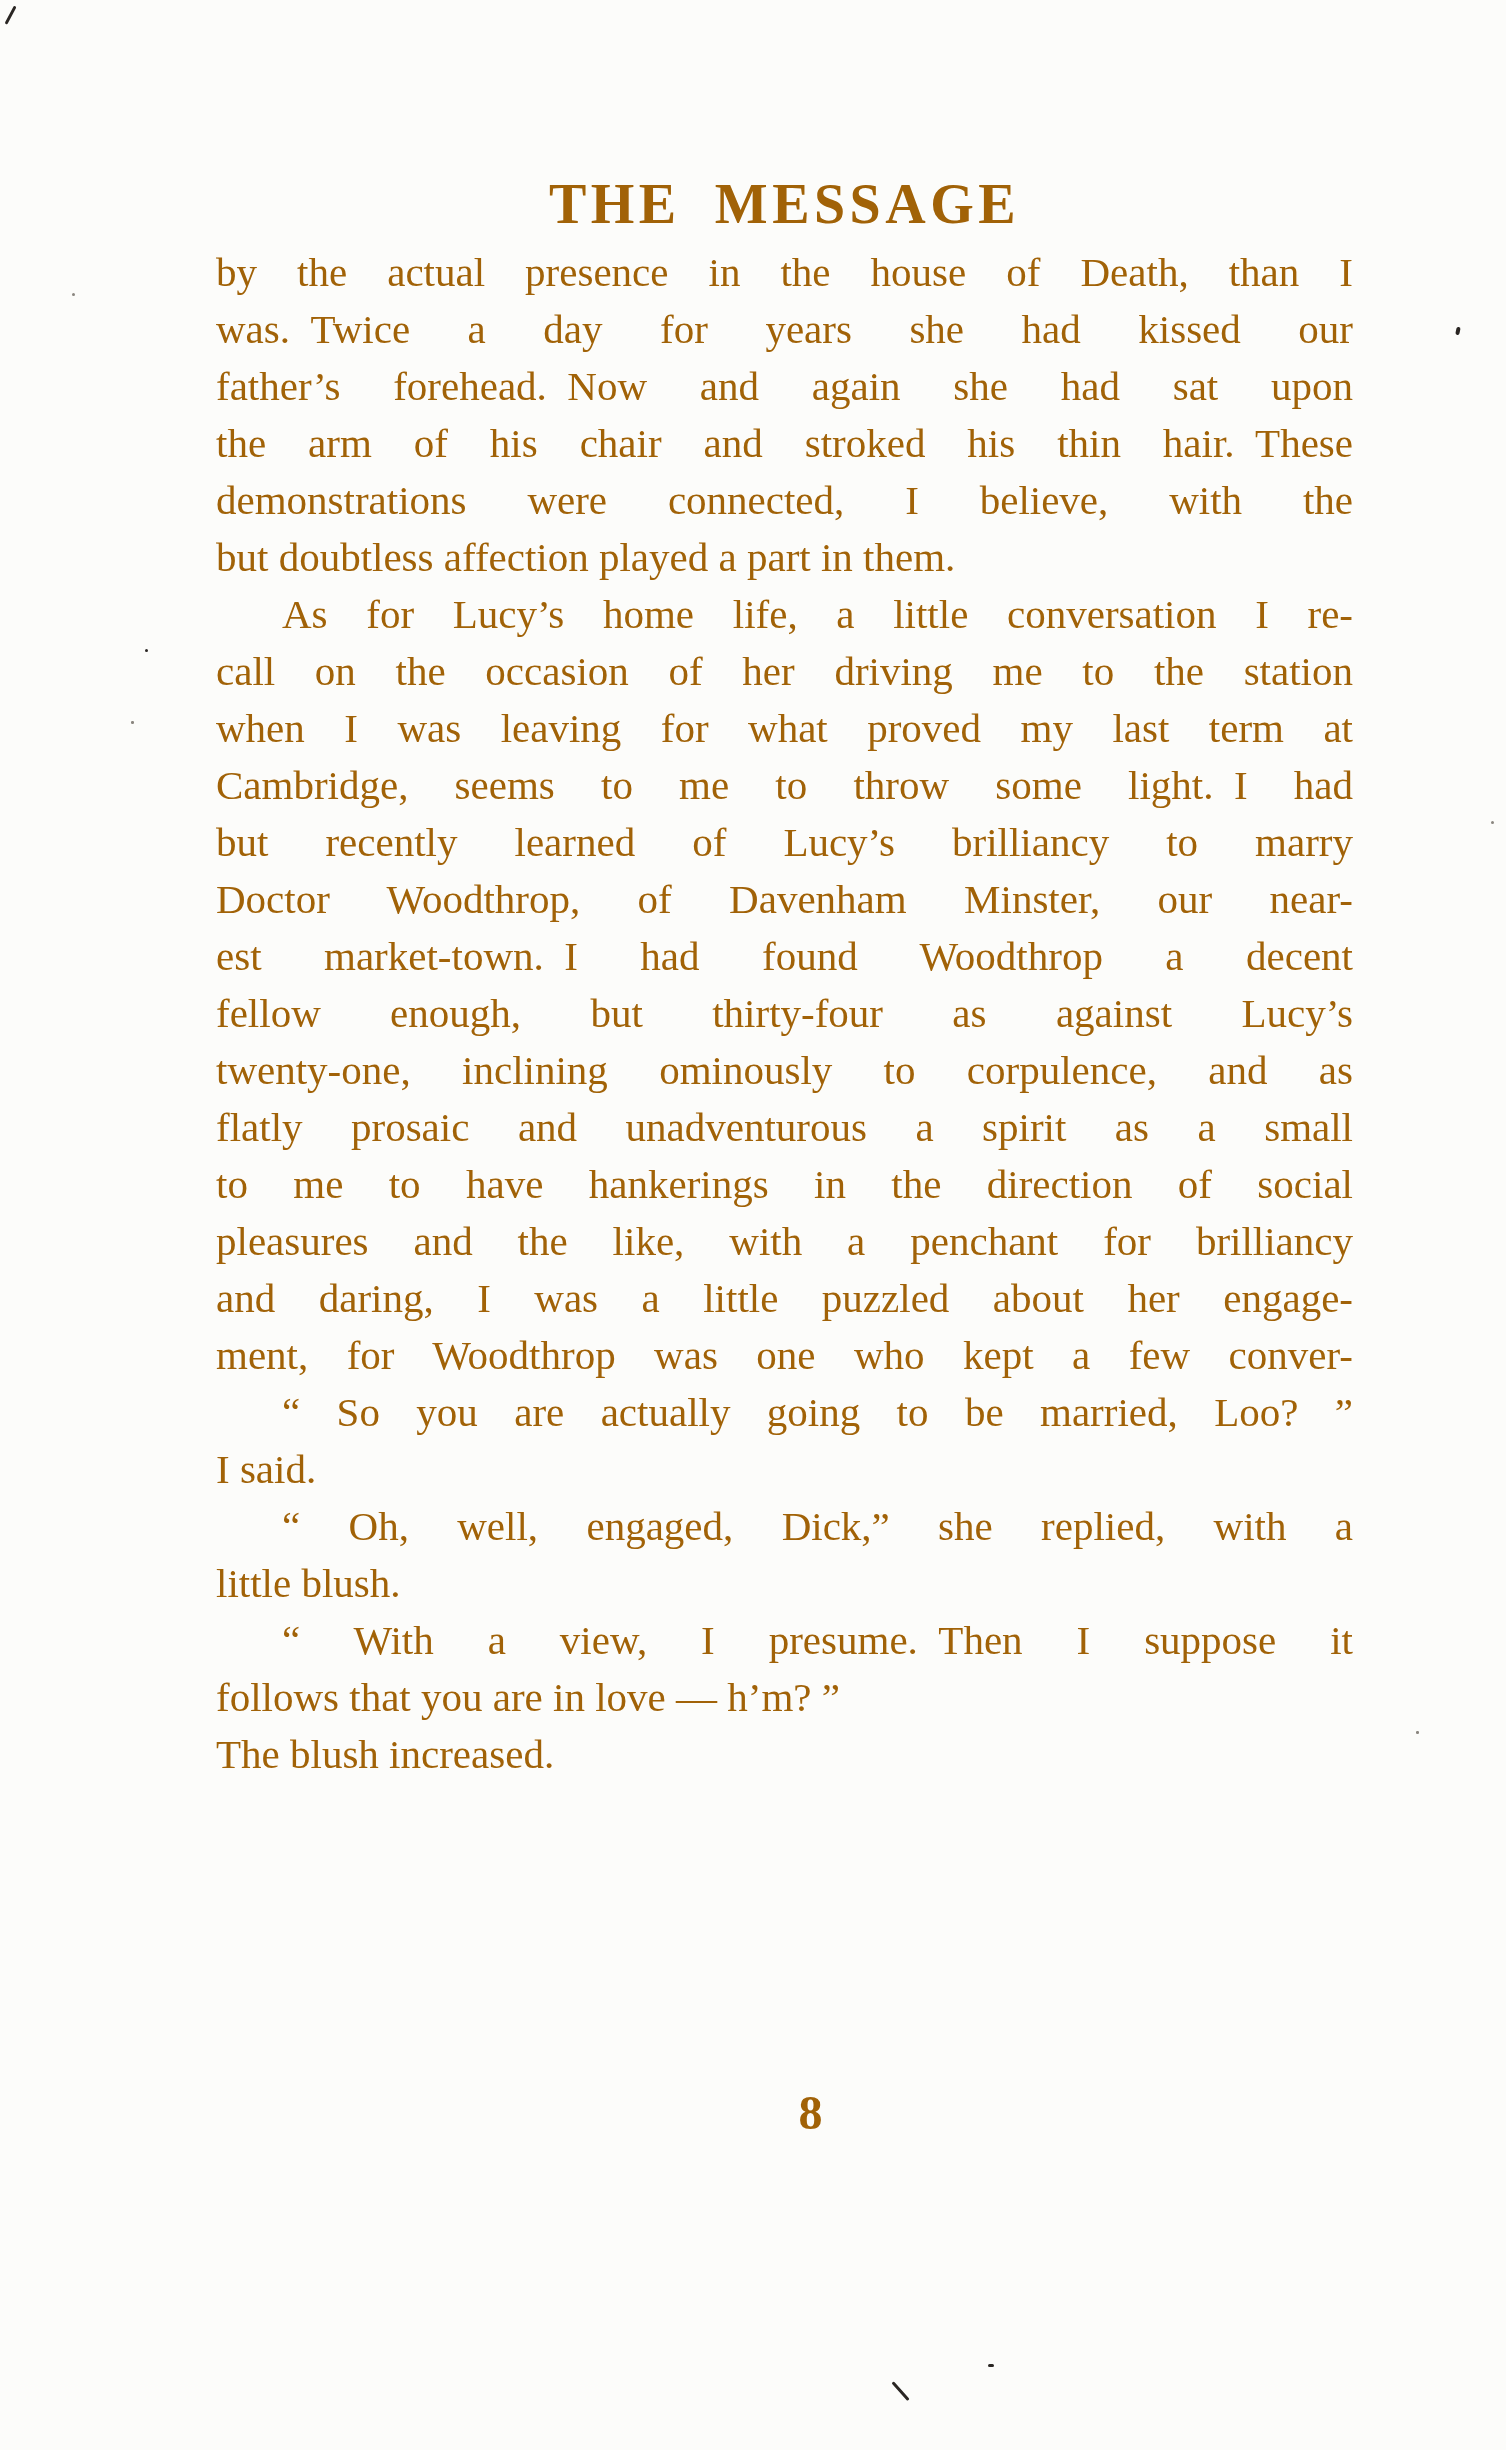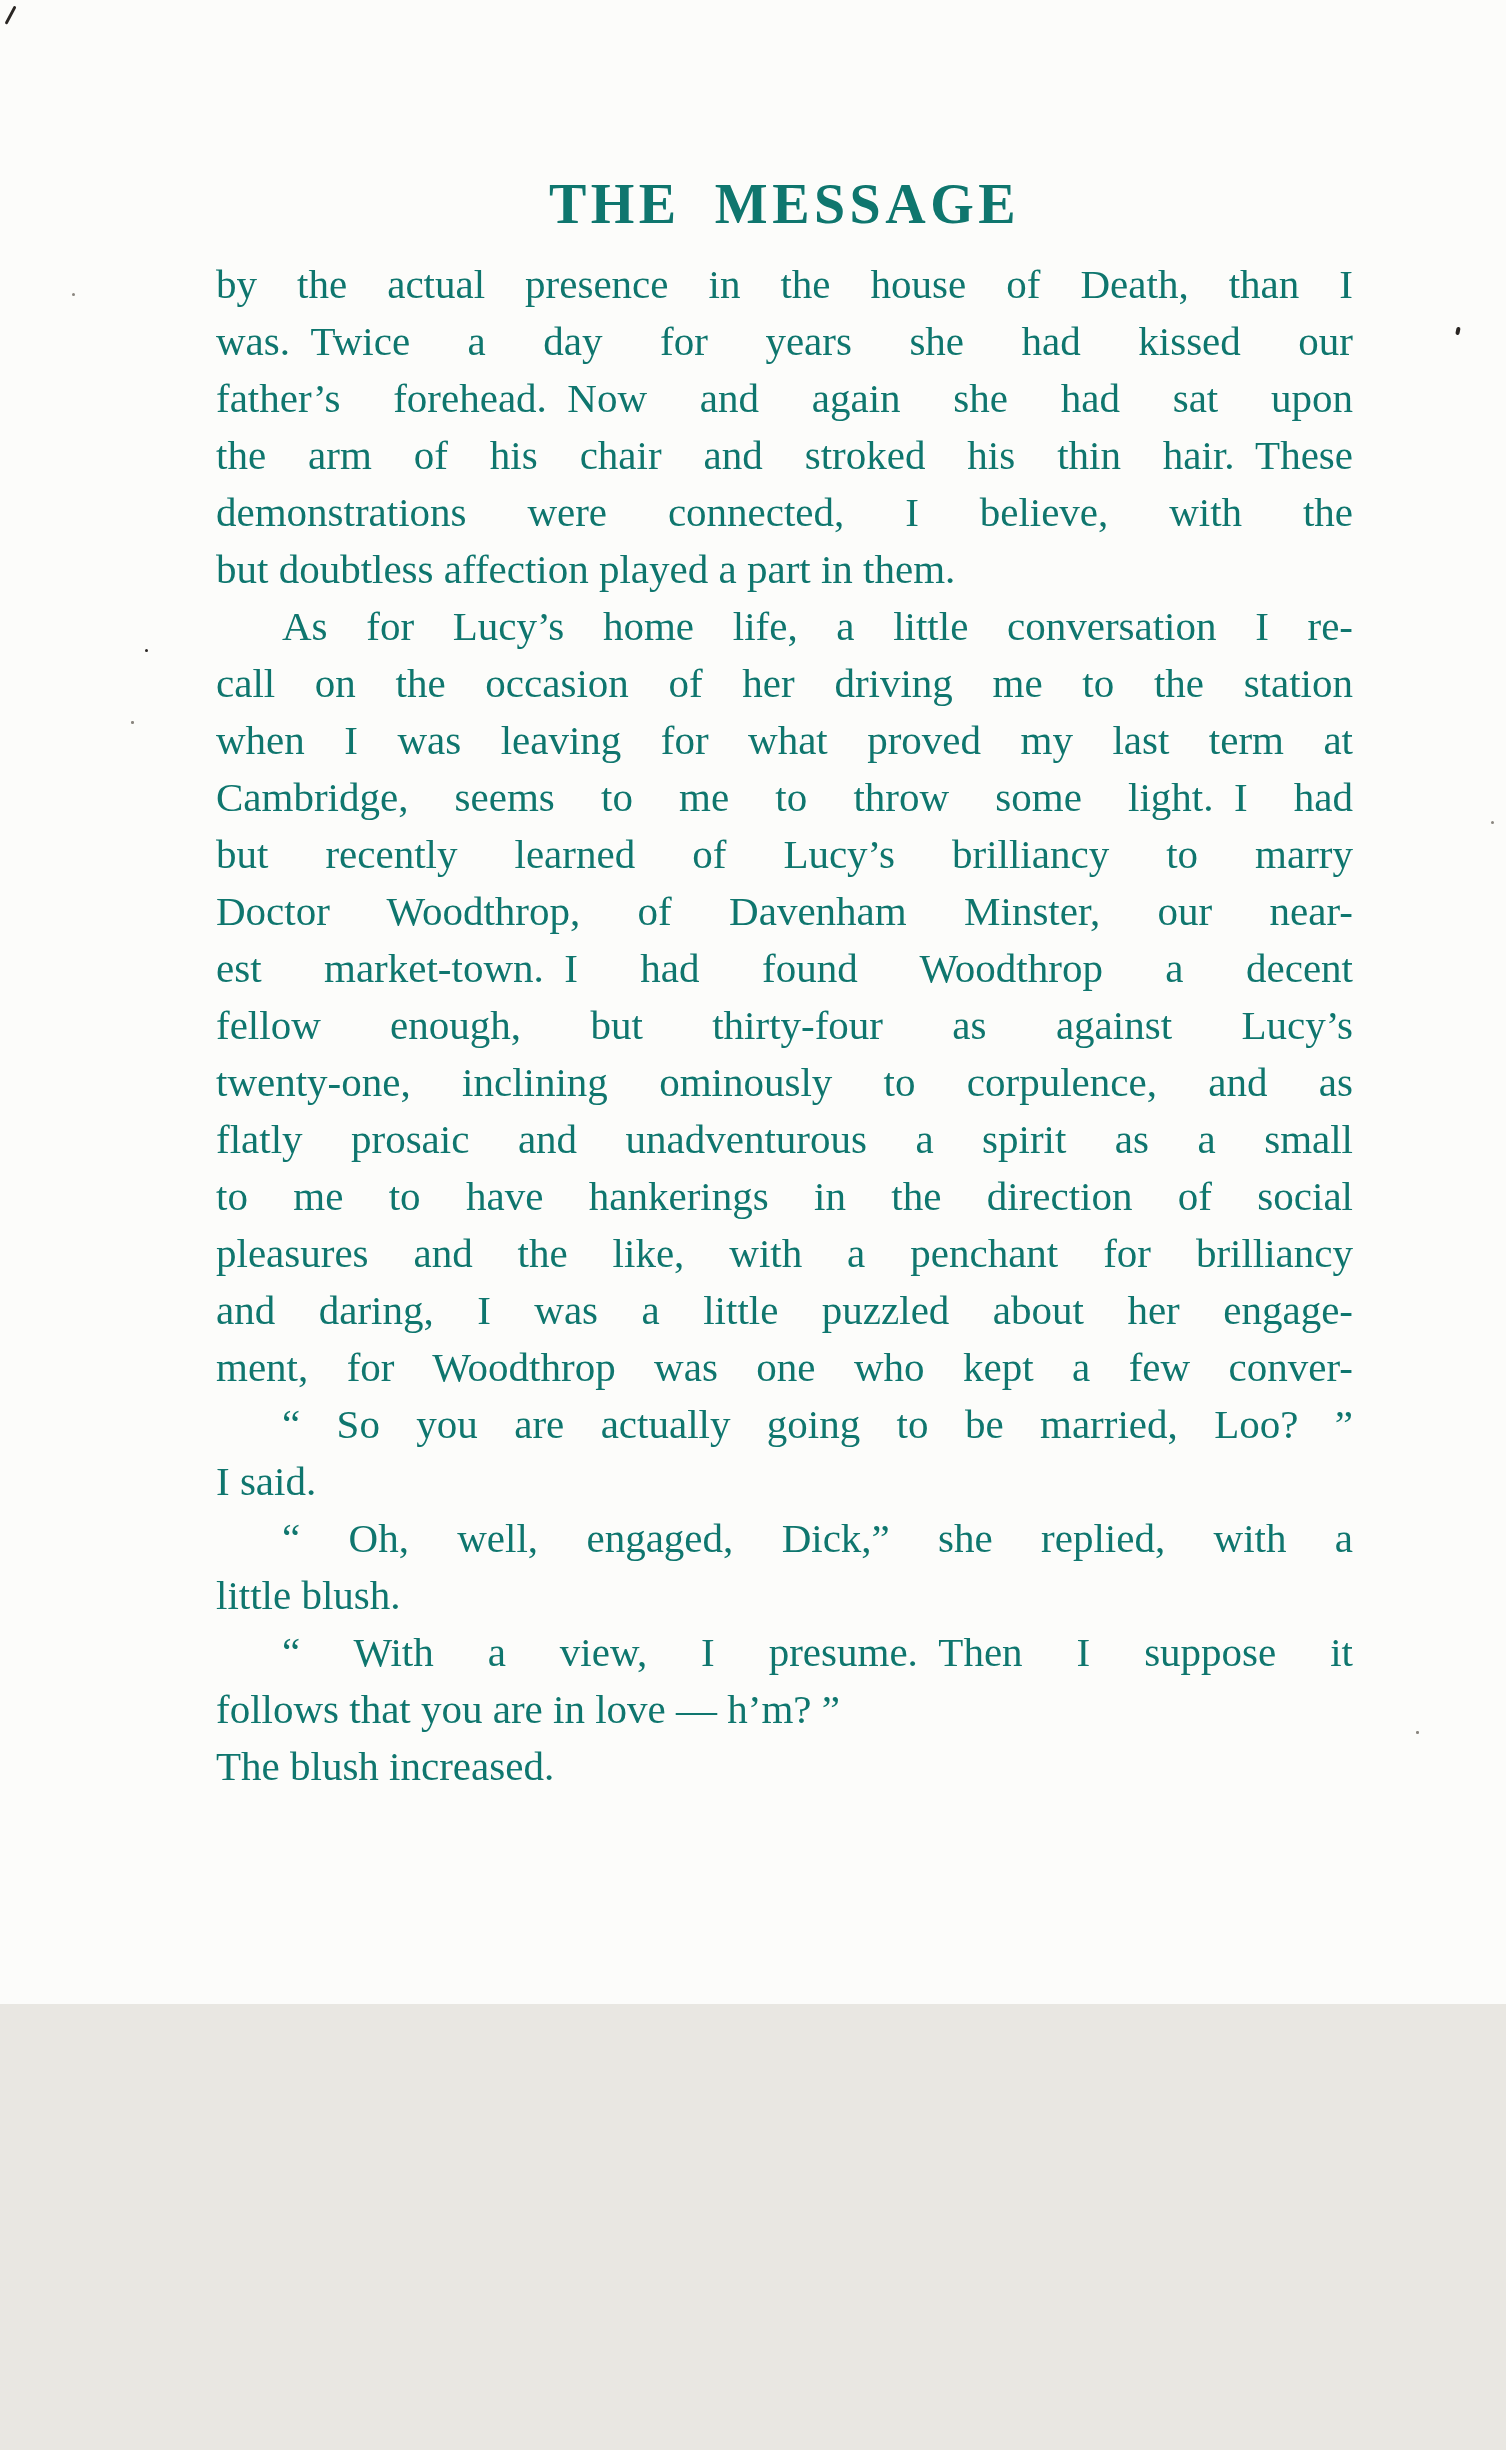--- a/index.html
+++ b/index.html
@@ -3,43 +3,43 @@
 <meta charset="utf-8">
 <style>
   html, body {
     margin: 0;
     padding: 0;
     background: #e9e7e2;
   }
   .page {
     position: relative;
     width: 1507px;
-    height: 2004px;
+    height: 2450px;
     margin: 0 auto;
     background: #fcfcfa;
-    color: #0f766e;
+    color: #a16207;
     font-family: "Liberation Serif", "DejaVu Serif", serif;
     overflow: hidden;
   }
   .running-title {
     position: absolute;
     top: 176px;
     left: 216px;
     width: 1137px;
     text-align: center;
     font-size: 56px;
     line-height: 56px;
     font-weight: bold;
     letter-spacing: 0.08em;
     word-spacing: 0.28em;
     white-space: nowrap;
   }
   .text-block {
     position: absolute;
-    top: 256px;
+    top: 244px;
     left: 216px;
     width: 1137px;
     font-size: 41px;
     line-height: 57px;
   }
   .line {
     text-align: justify;
     text-align-last: justify;
     white-space: normal;
   }

